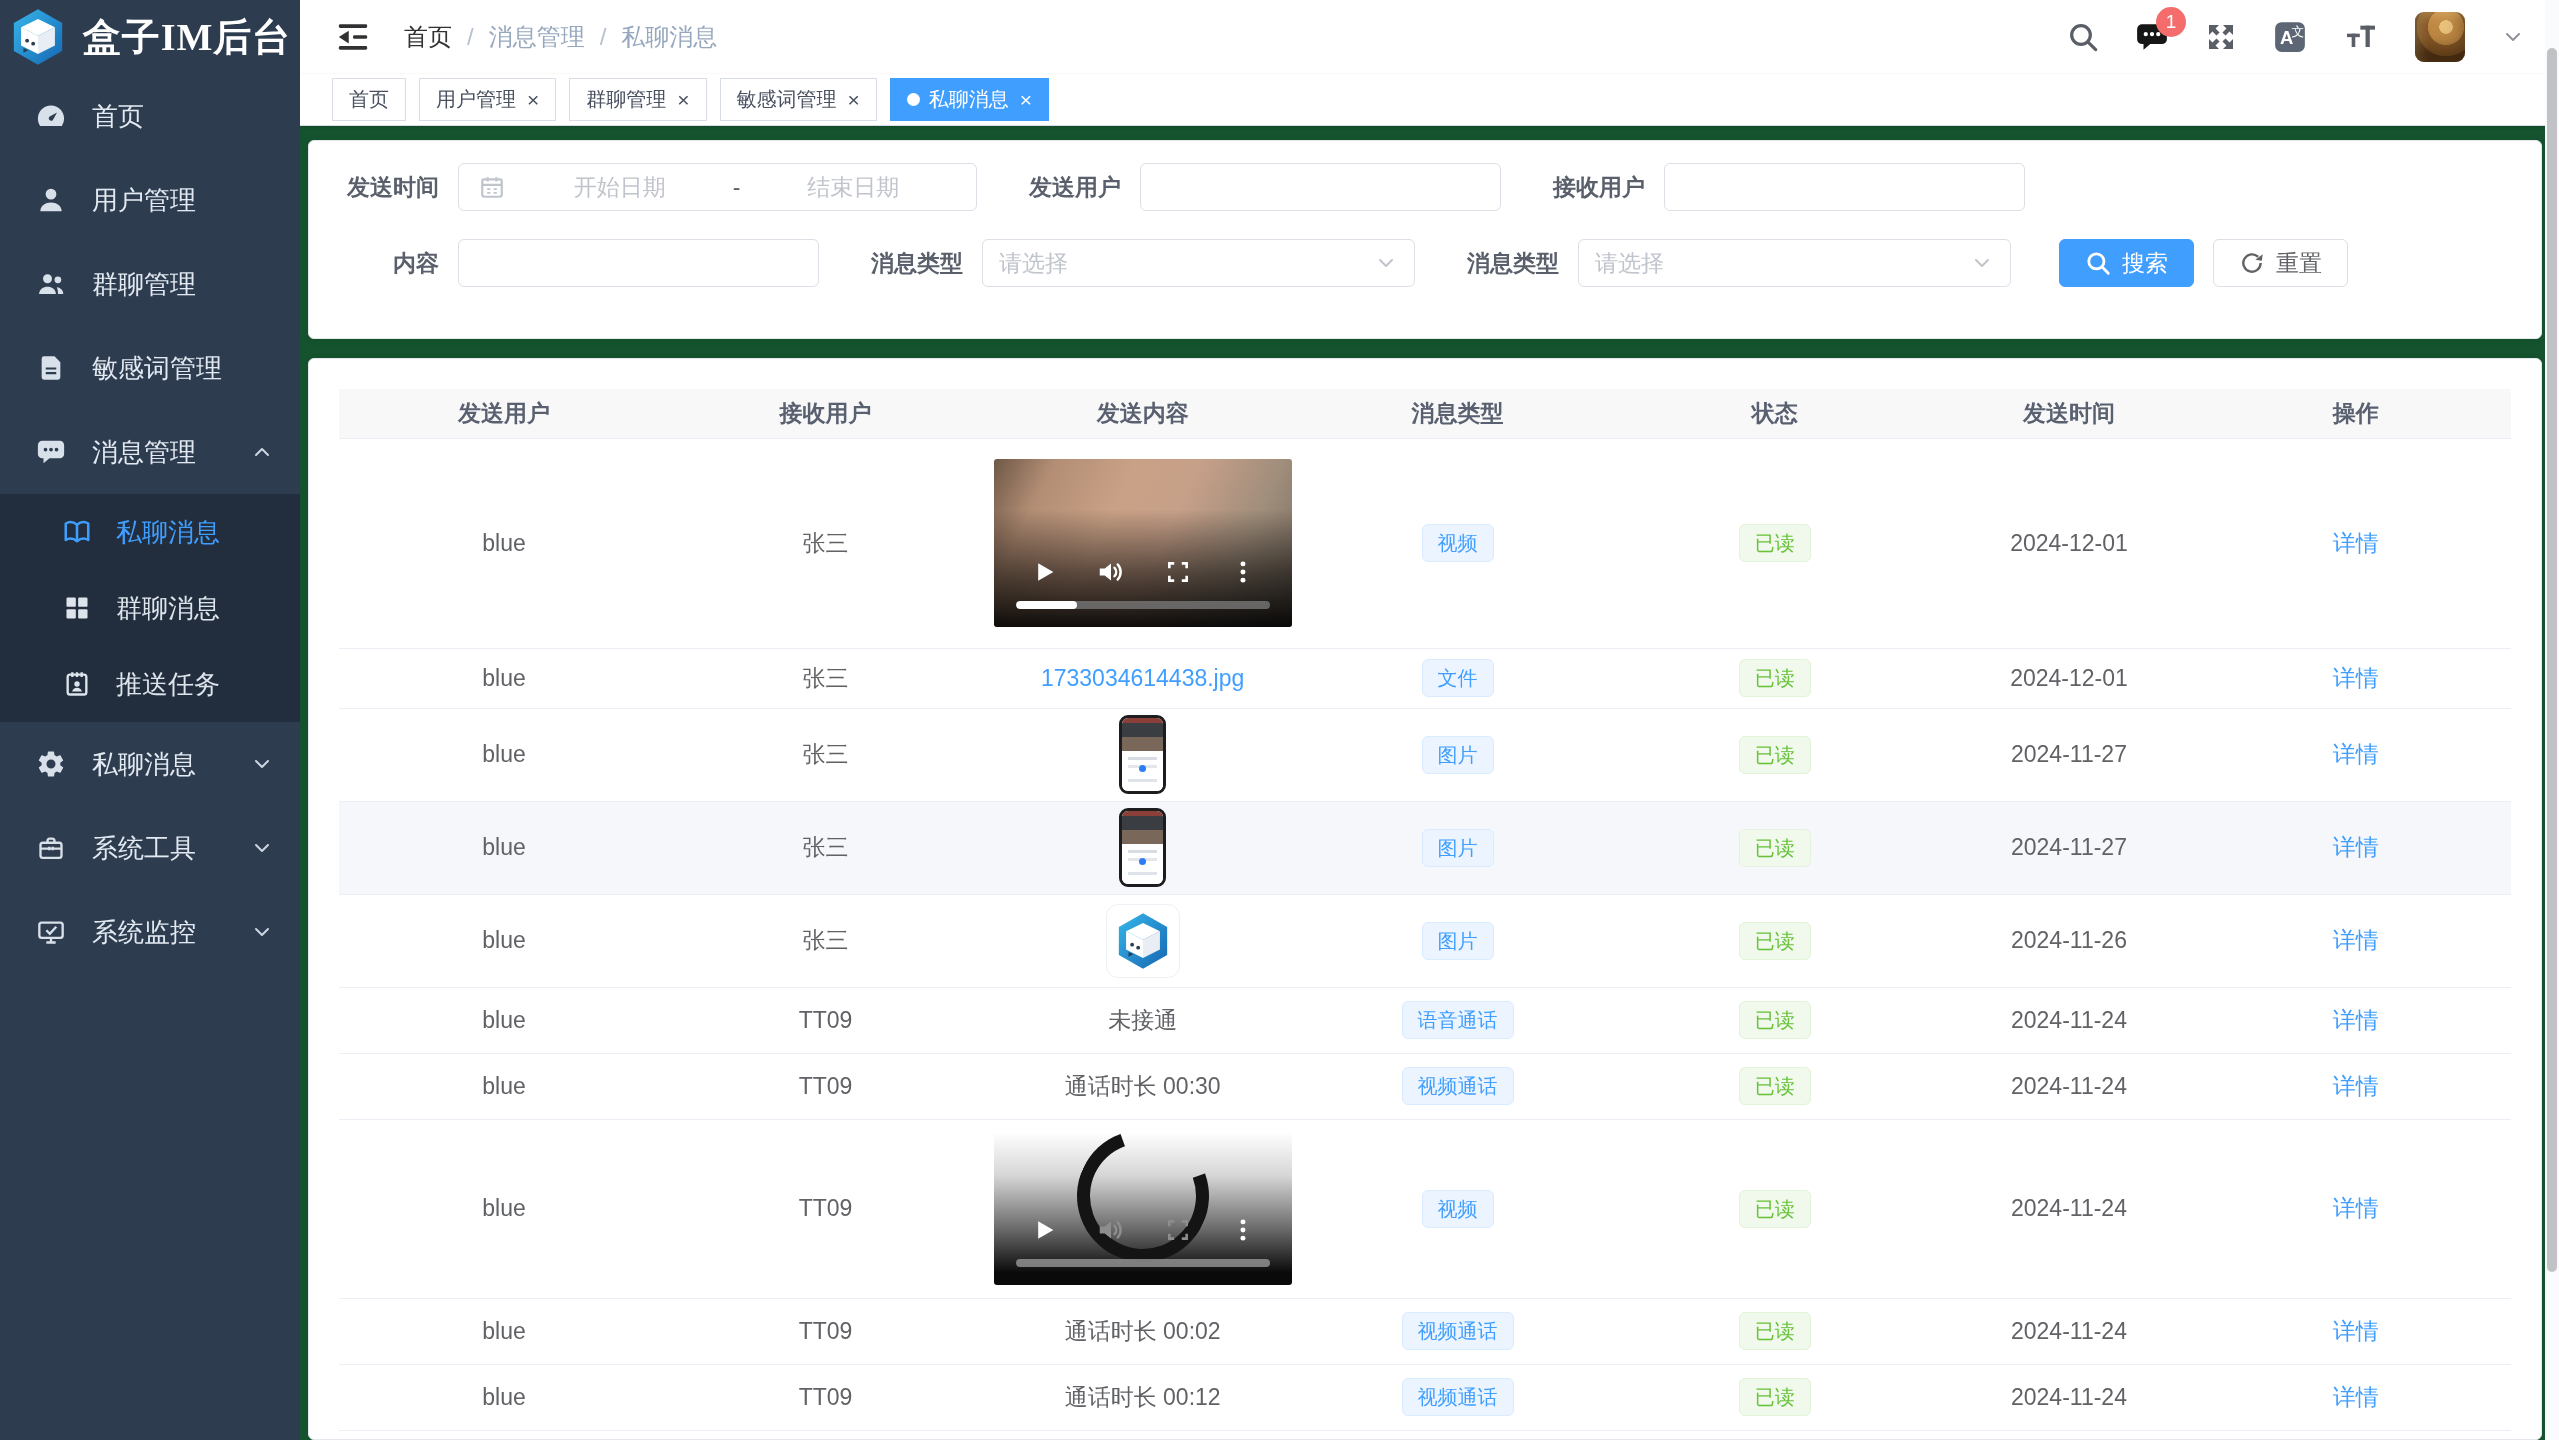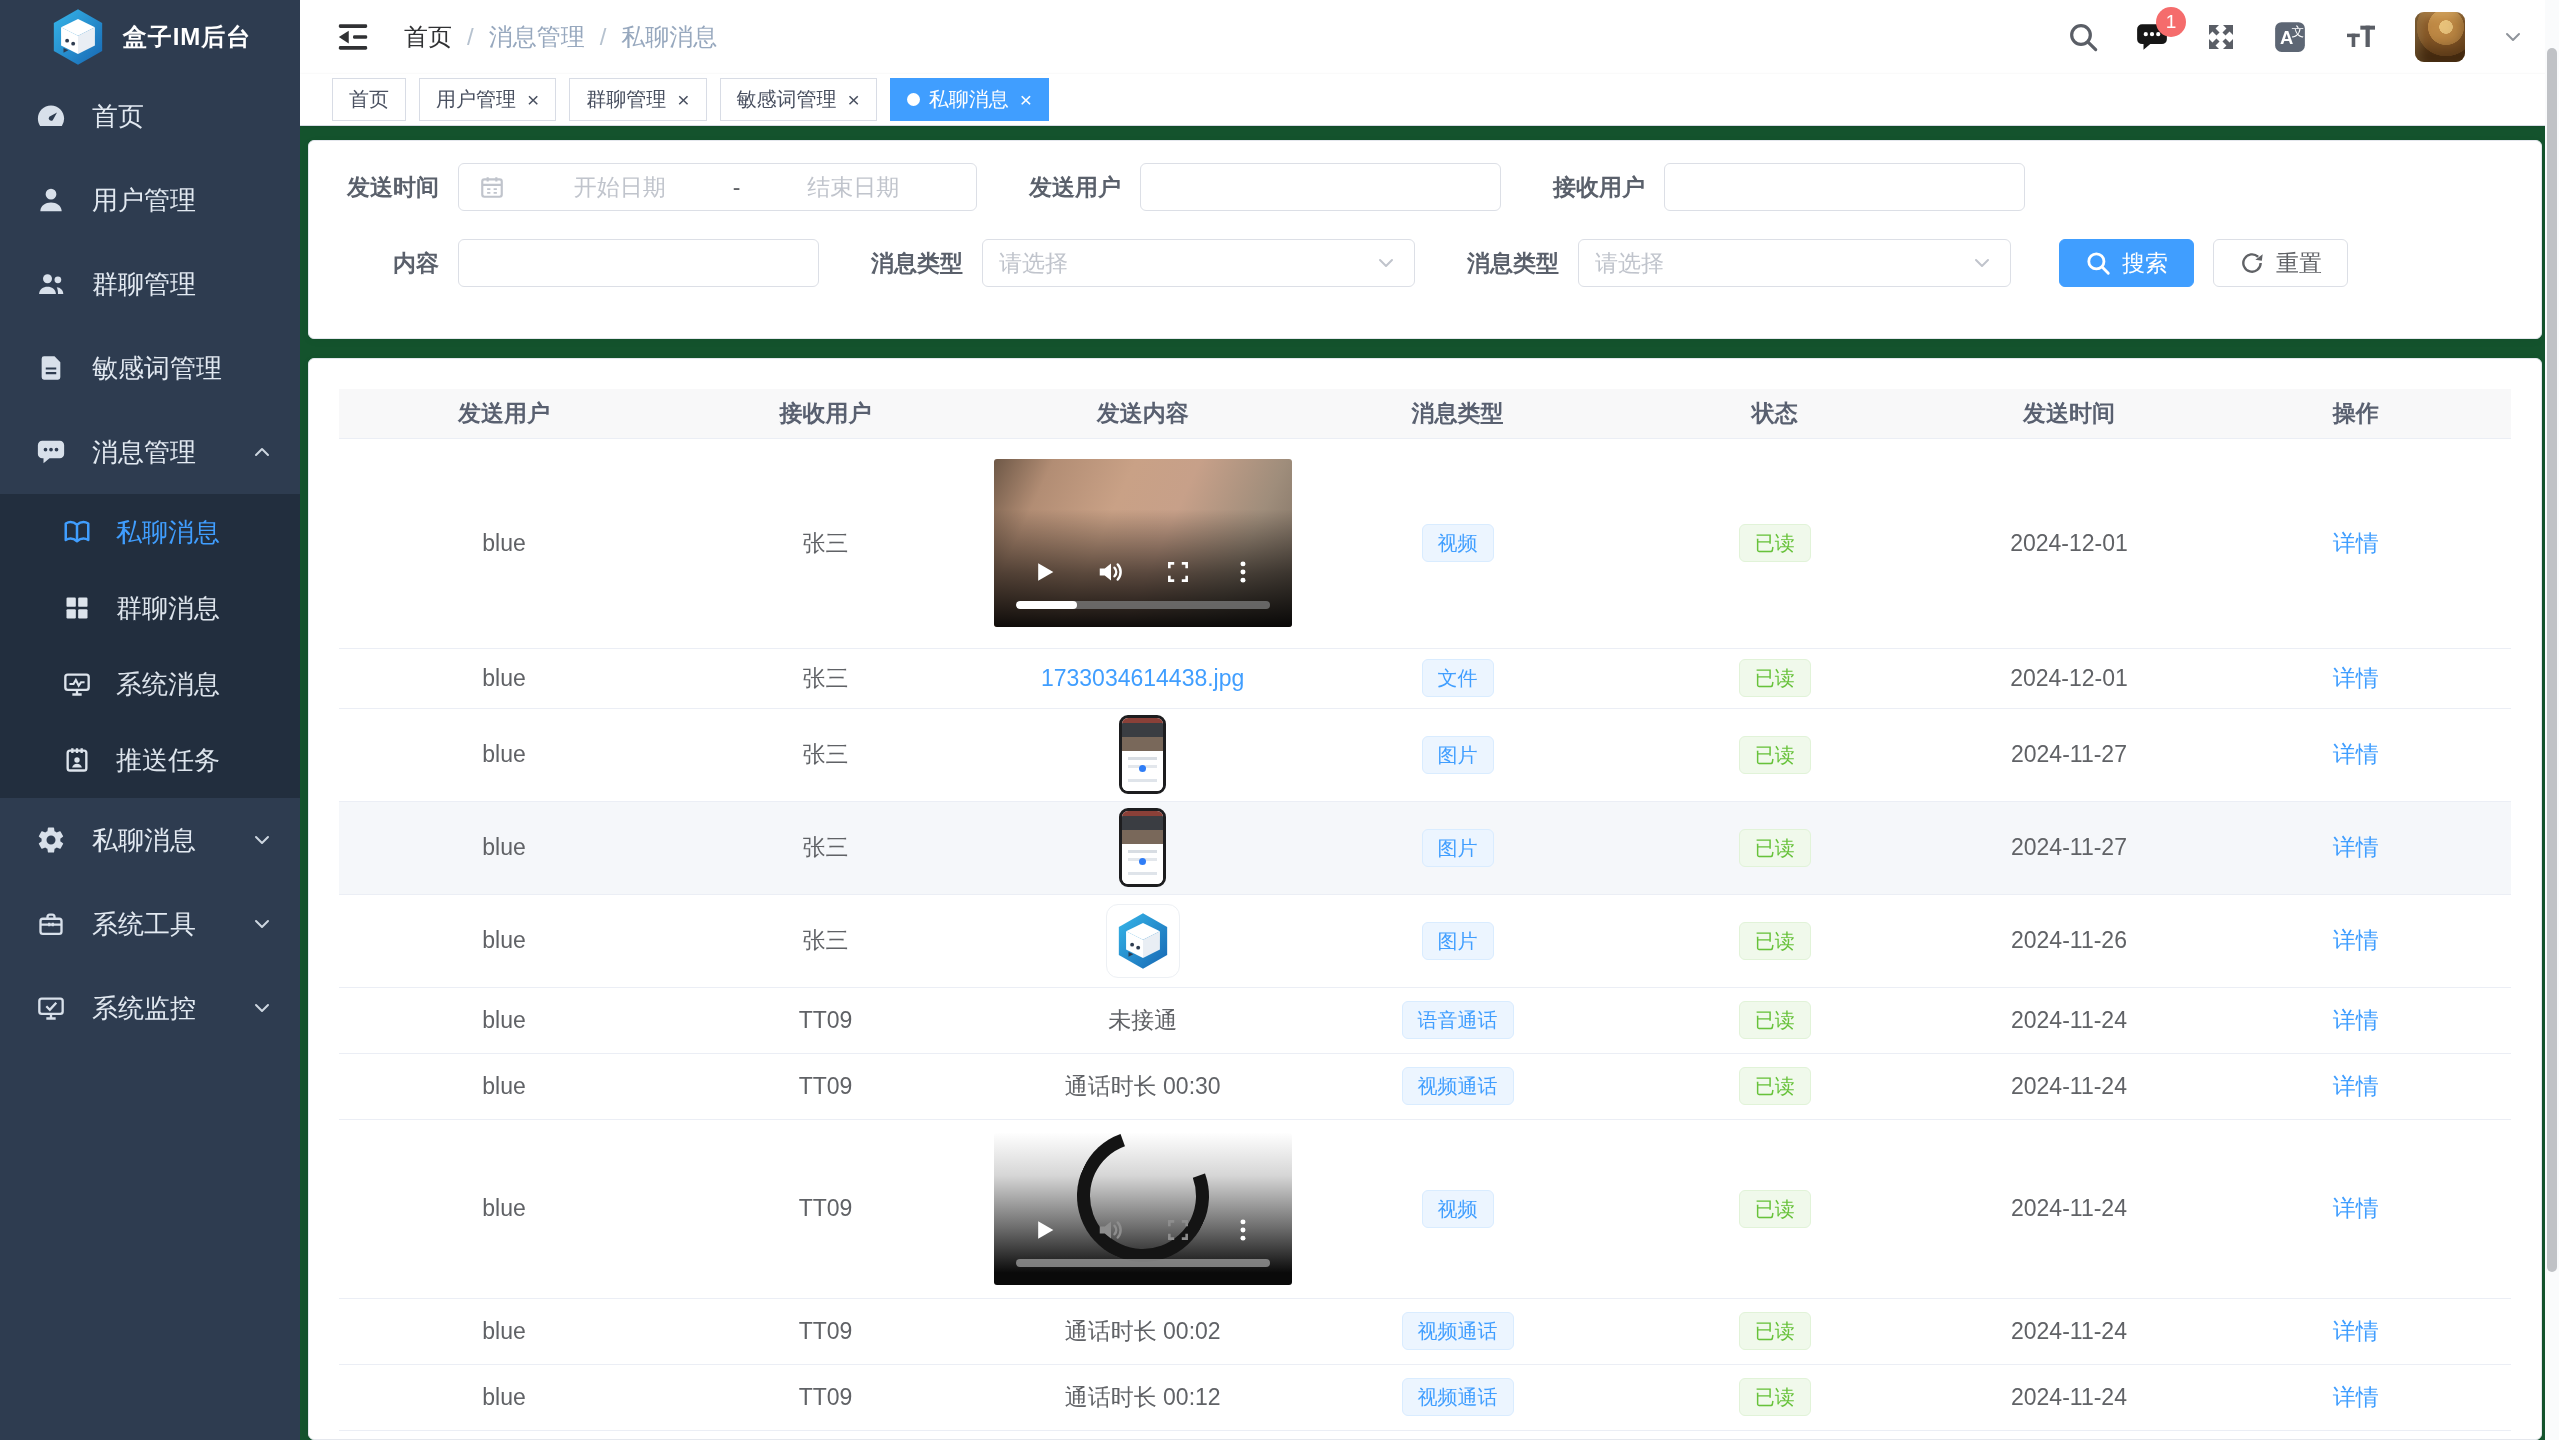--- a/index.html
+++ b/index.html
@@ -4,21 +4,21 @@
 <style>
   * { margin:0; padding:0; box-sizing:border-box; }
   html,body { width:2559px; height:1440px; overflow:hidden;
     font-family:"Liberation Sans","DejaVu Sans",sans-serif; background:#f0f2f5; font-size:23px; }
   .icon { display:inline-flex; align-items:center; justify-content:center; line-height:0; }
   .icon svg { display:block; }
 
   
   .sidebar { position:fixed; left:0; top:0; bottom:0; width:300px; background:#2e3c50; z-index:10; }
   .logo-row { height:74px; display:flex; align-items:center; justify-content:center; gap:16px; }
-  .logo-title { color:#fff; font-size:24px; font-weight:bold; letter-spacing:1px; }
+  .logo-title { color:#fff; font-size:38px; font-weight:bold; letter-spacing:1px;font-family:Liberation Serif, serif; }
   .menu-item { height:84px; display:flex; align-items:center; padding:0 26px 0 32px;
     color:#e2e9f1; font-size:26px; cursor:pointer; }
   .menu-item .mi-icon { width:38px; margin-right:22px; color:#d8e0ea; display:flex; justify-content:center; }
   .menu-item .caret { margin-left:auto; color:#cdd6e0; }
   .submenu { background:#222e3e; }
   .sub-item { height:76px; display:flex; align-items:center; padding-left:60px; color:#dde4ec; font-size:26px; cursor:pointer; }
   .sub-item .mi-icon { width:34px; margin-right:22px; display:flex; justify-content:center; }
   .sub-item.active { color:#409eff; }
   .sub-item.active .mi-icon { color:#409eff; }
 
@@ -205,30 +205,20 @@
             <svg width="28" height="28" viewBox="0 0 24 24" xmlns="http://www.w3.org/2000/svg">
               <g fill="currentColor">
                 <rect x="3" y="3" width="8" height="8" rx="1"></rect>
                 <rect x="13" y="3" width="8" height="8" rx="1"></rect>
                 <rect x="3" y="13" width="8" height="8" rx="1"></rect>
                 <rect x="13" y="13" width="8" height="8" rx="1"></rect>
               </g>
             </svg>
           </span>
           <span>群聊消息</span>
-        </div>
-        <div class="sub-item">
-          <span class="icon mi-icon">
-            <svg width="28" height="28" viewBox="0 0 24 24" xmlns="http://www.w3.org/2000/svg">
-              <rect x="2" y="4" width="20" height="13" rx="2" fill="none" stroke="currentColor" stroke-width="2"></rect>
-              <polyline points="5.5,12 9,12 11,8.5 13.5,13.5 15.5,10.5 18.5,10.5" fill="none" stroke="currentColor" stroke-width="1.8"></polyline>
-              <path stroke="currentColor" stroke-width="2" d="M12 17v4M8 21h8"></path>
-            </svg>
-          </span>
-          <span>系统消息</span>
         </div>
         <div class="sub-item">
           <span class="icon mi-icon">
             <svg width="28" height="28" viewBox="0 0 24 24" xmlns="http://www.w3.org/2000/svg">
               <rect x="4" y="4" width="16" height="17" rx="2" fill="none" stroke="currentColor" stroke-width="2"></rect>
               <path stroke="currentColor" stroke-width="2" d="M8 2v4M16 2v4M12 2v4"></path>
               <circle cx="12" cy="12" r="2.3" fill="currentColor"></circle>
               <path fill="currentColor" d="M7.8 18.5c.5-2.1 2.1-3.3 4.2-3.3s3.7 1.2 4.2 3.3z"></path>
             </svg>
           </span>

